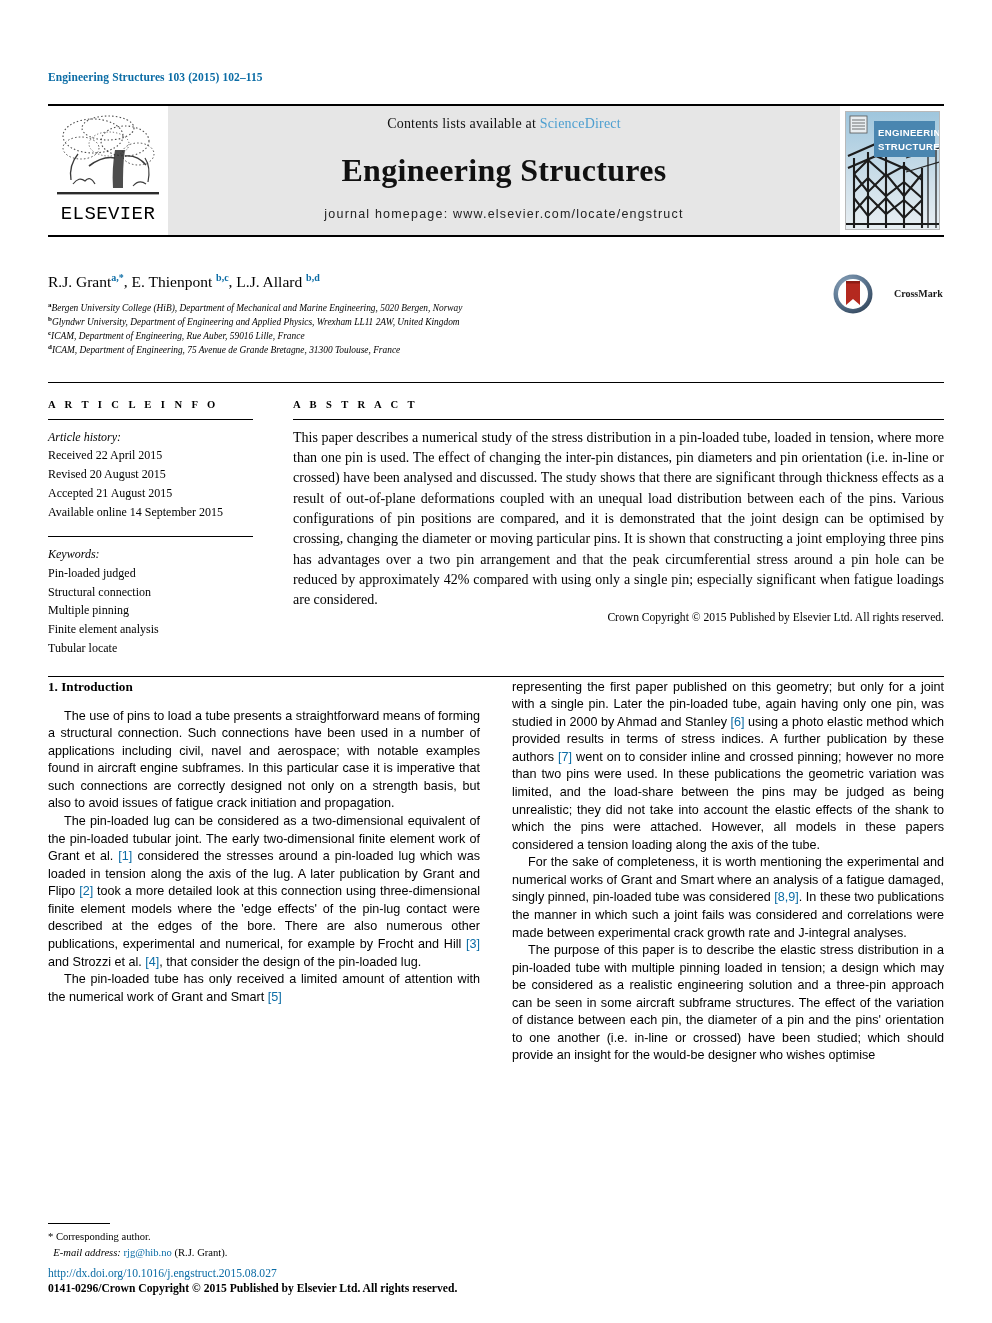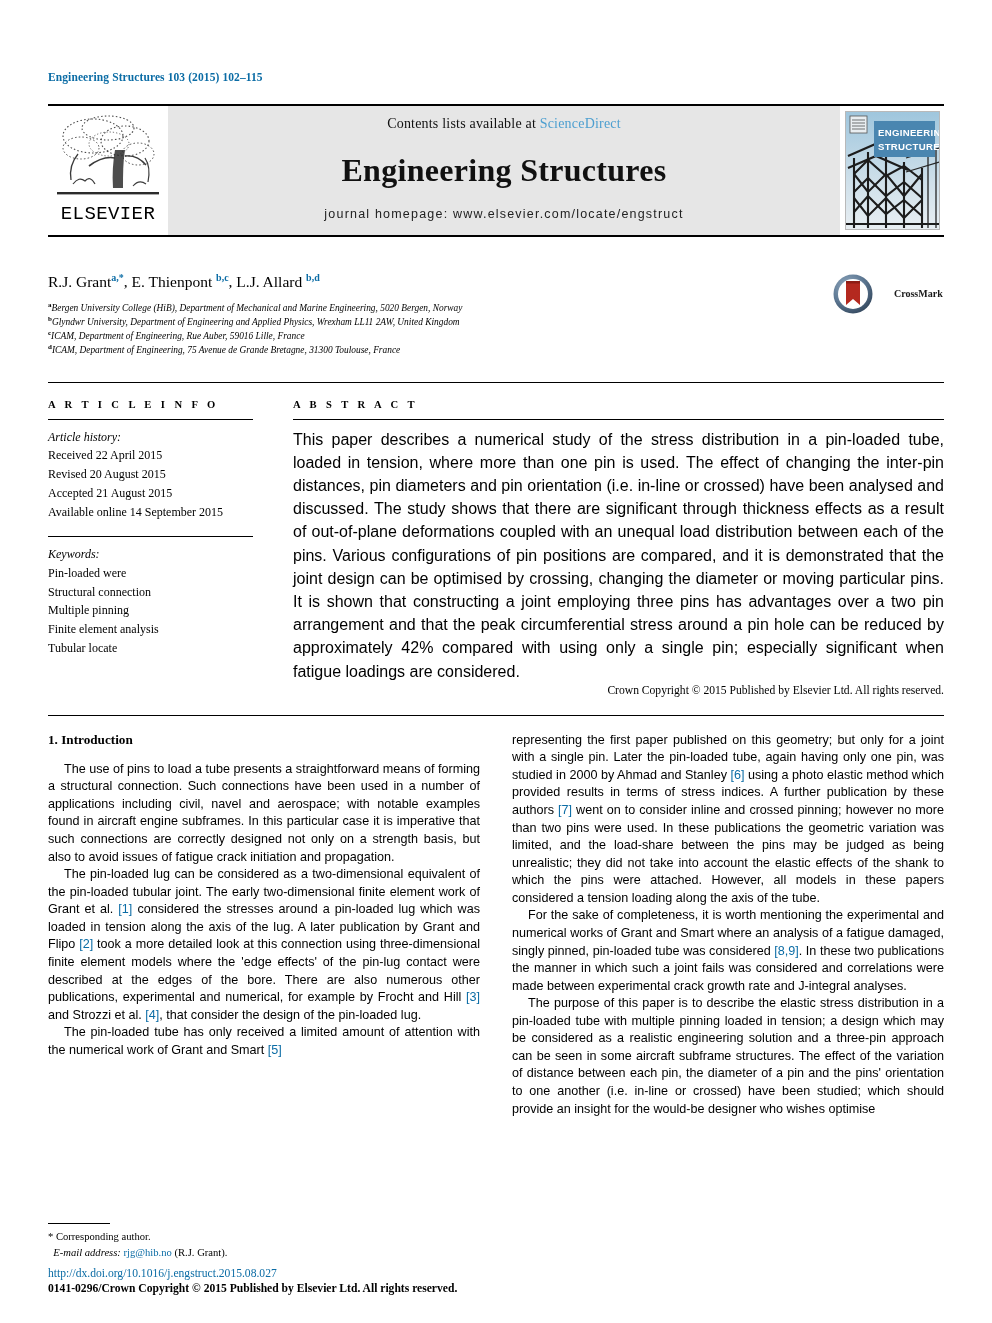--- a/index.html
+++ b/index.html
@@ -209,40 +209,40 @@
     font-size: 12px;
     line-height: 1.56;
   }
   .info-group .it {
     font-style: italic;
   }
   .info-gap {
     height: 15px;
   }
   .abstract-body {
-    font-family: Liberation Sans, sans-serif;
-    font-size: 16px;
+    font-family: Liberation Serif, serif;
+    font-size: 14px;
     line-height: 1.45;
     text-align: justify;
     color: #000;
   }
   .copyright-line {
     text-align: right;
     margin-top: 1px;
     font-family: "Liberation Serif", serif;
     font-size: 11.6px;
   }
 
   
   .body-rule {
     border-top: 1.6px solid #000;
     margin-top: 18px;
   }
   .two-col {
-    margin-top: 16px;
+    margin-top: 2px;
     display: flex;
     gap: 32px;
   }
   .col {
     flex: 1 1 0;
     width: 0;
   }
   h2.section-title {
     font-family: "Liberation Serif", serif;
     font-size: 13.2px;
@@ -429,21 +429,21 @@
         <div class="it">Article history:</div>
         <div>Received 22 April 2015</div>
         <div>Revised 20 August 2015</div>
         <div>Accepted 21 August 2015</div>
         <div>Available online 14 September 2015</div>
       </div>
       <div class="info-gap"></div>
       <div class="thin-rule"></div>
       <div class="info-group">
         <div class="it">Keywords:</div>
-        <div>Pin-loaded were</div>
+        <div>Pin-loaded judged</div>
         <div>Structural connection</div>
         <div>Multiple pinning</div>
         <div>Finite element analysis</div>
         <div>Tubular locate</div>
       </div>
     </div>
 
     <div class="col-abstract">
       <div class="sec-head">A B S T R A C T</div>
       <div class="thin-rule"></div>

